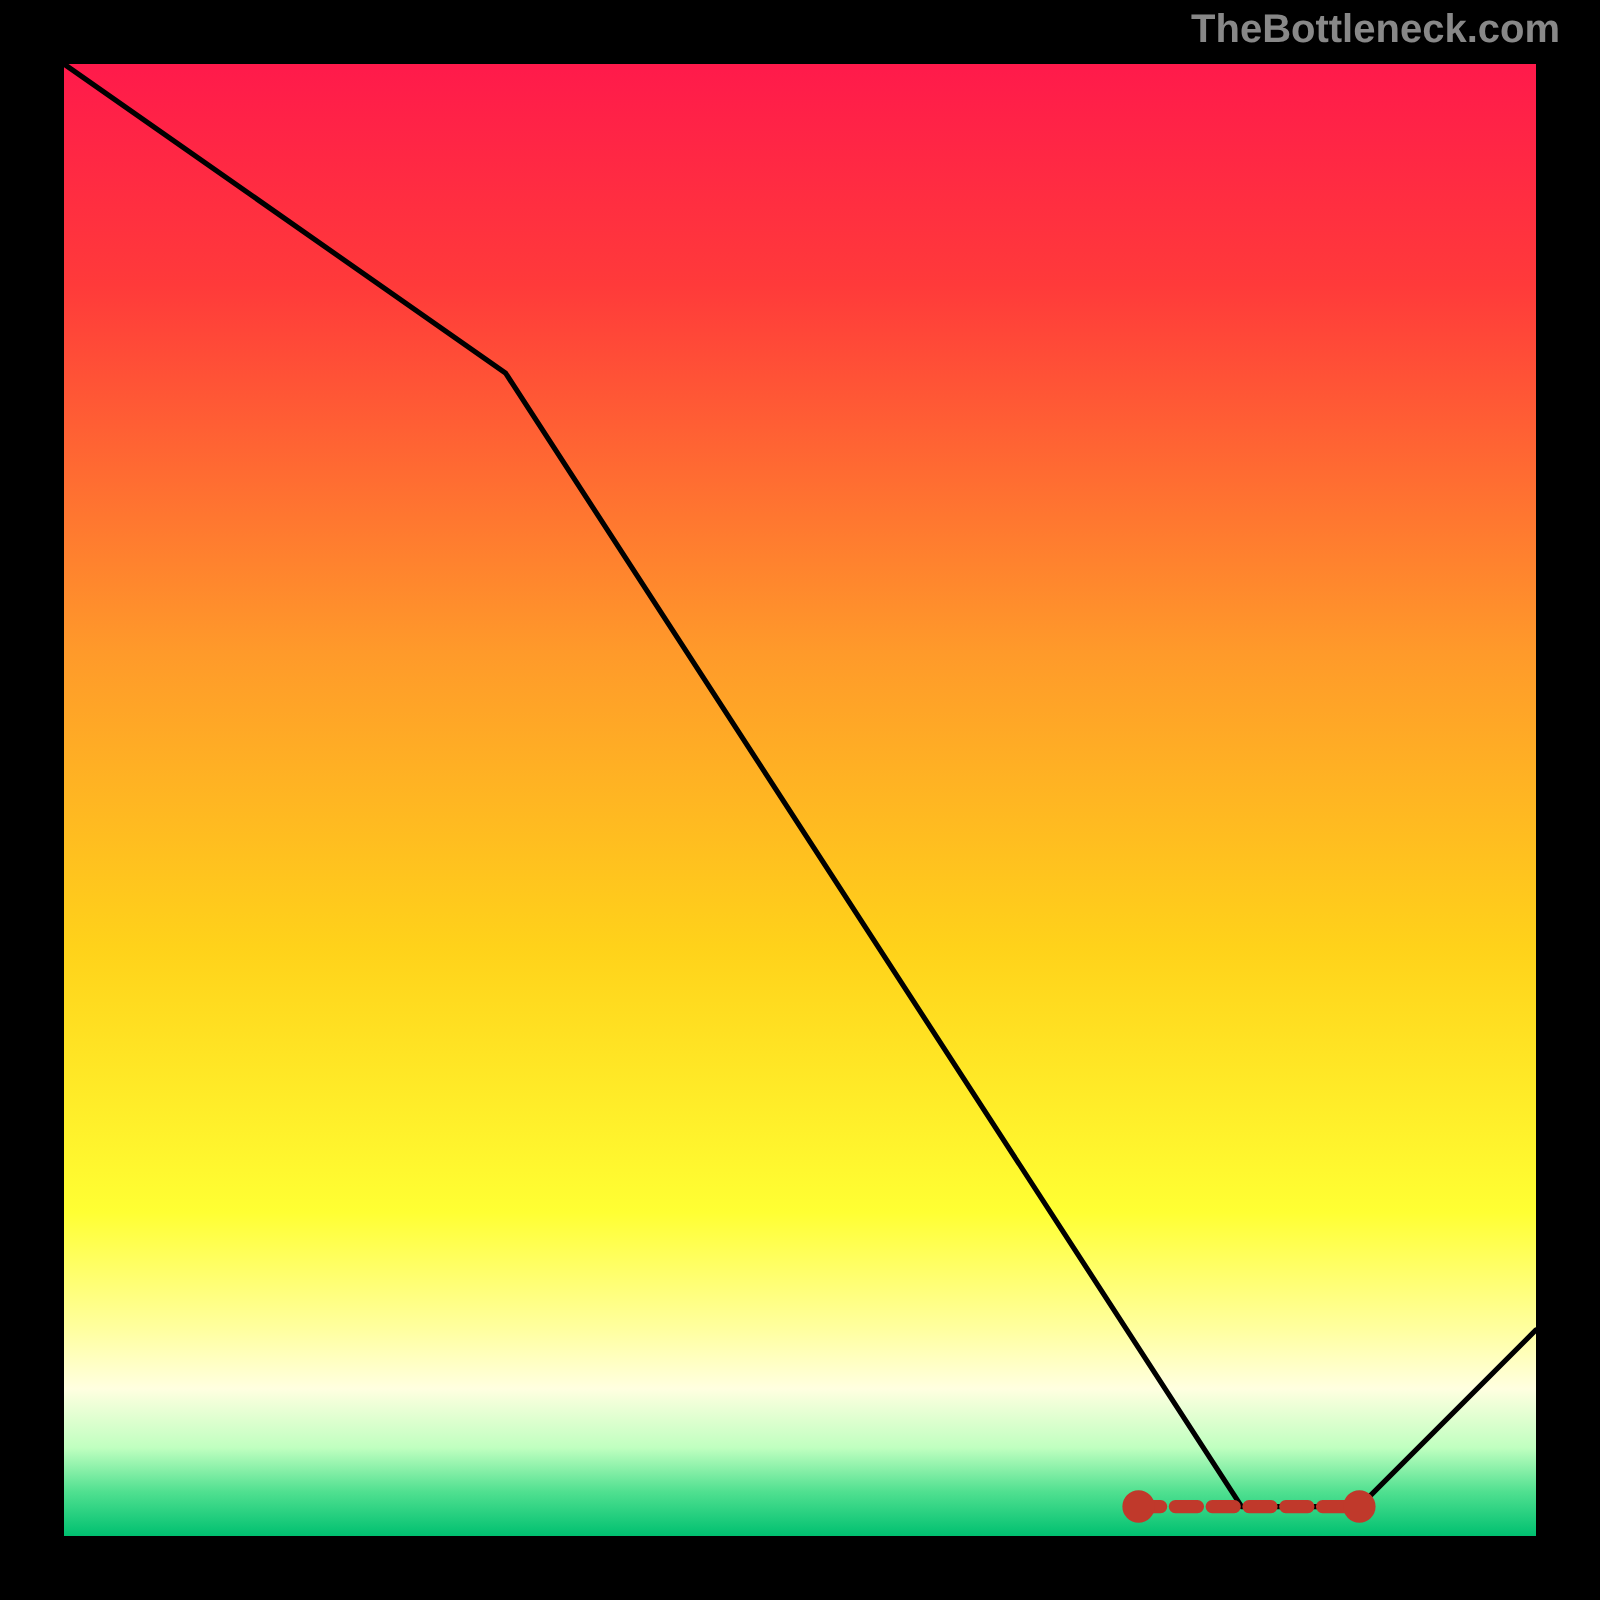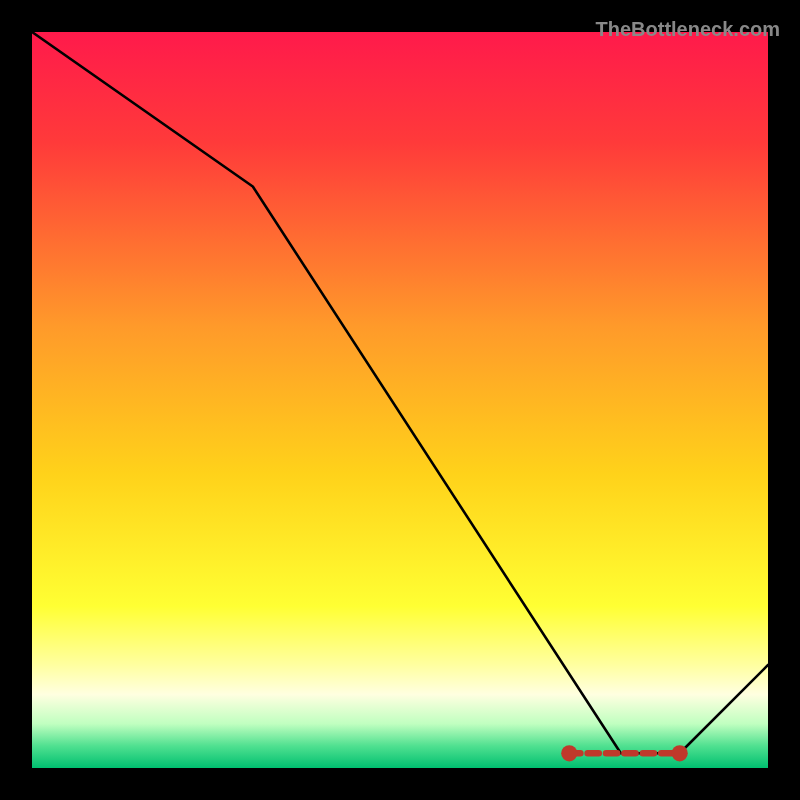--- a/index.html
+++ b/index.html
@@ -11,21 +11,21 @@
     overflow: hidden;
     font-family: Arial, sans-serif;
   }
   .container {
     position: relative;
     width: 800px;
     height: 800px;
   }
   .watermark {
     position: absolute;
-    top: 18px;
+    top: 4px;
     right: 20px;
     color: #888;
     font-size: 20px;
     font-weight: bold;
     z-index: 10;
   }
   .plot-area {
     position: absolute;
     left: 32px;
     top: 32px;

